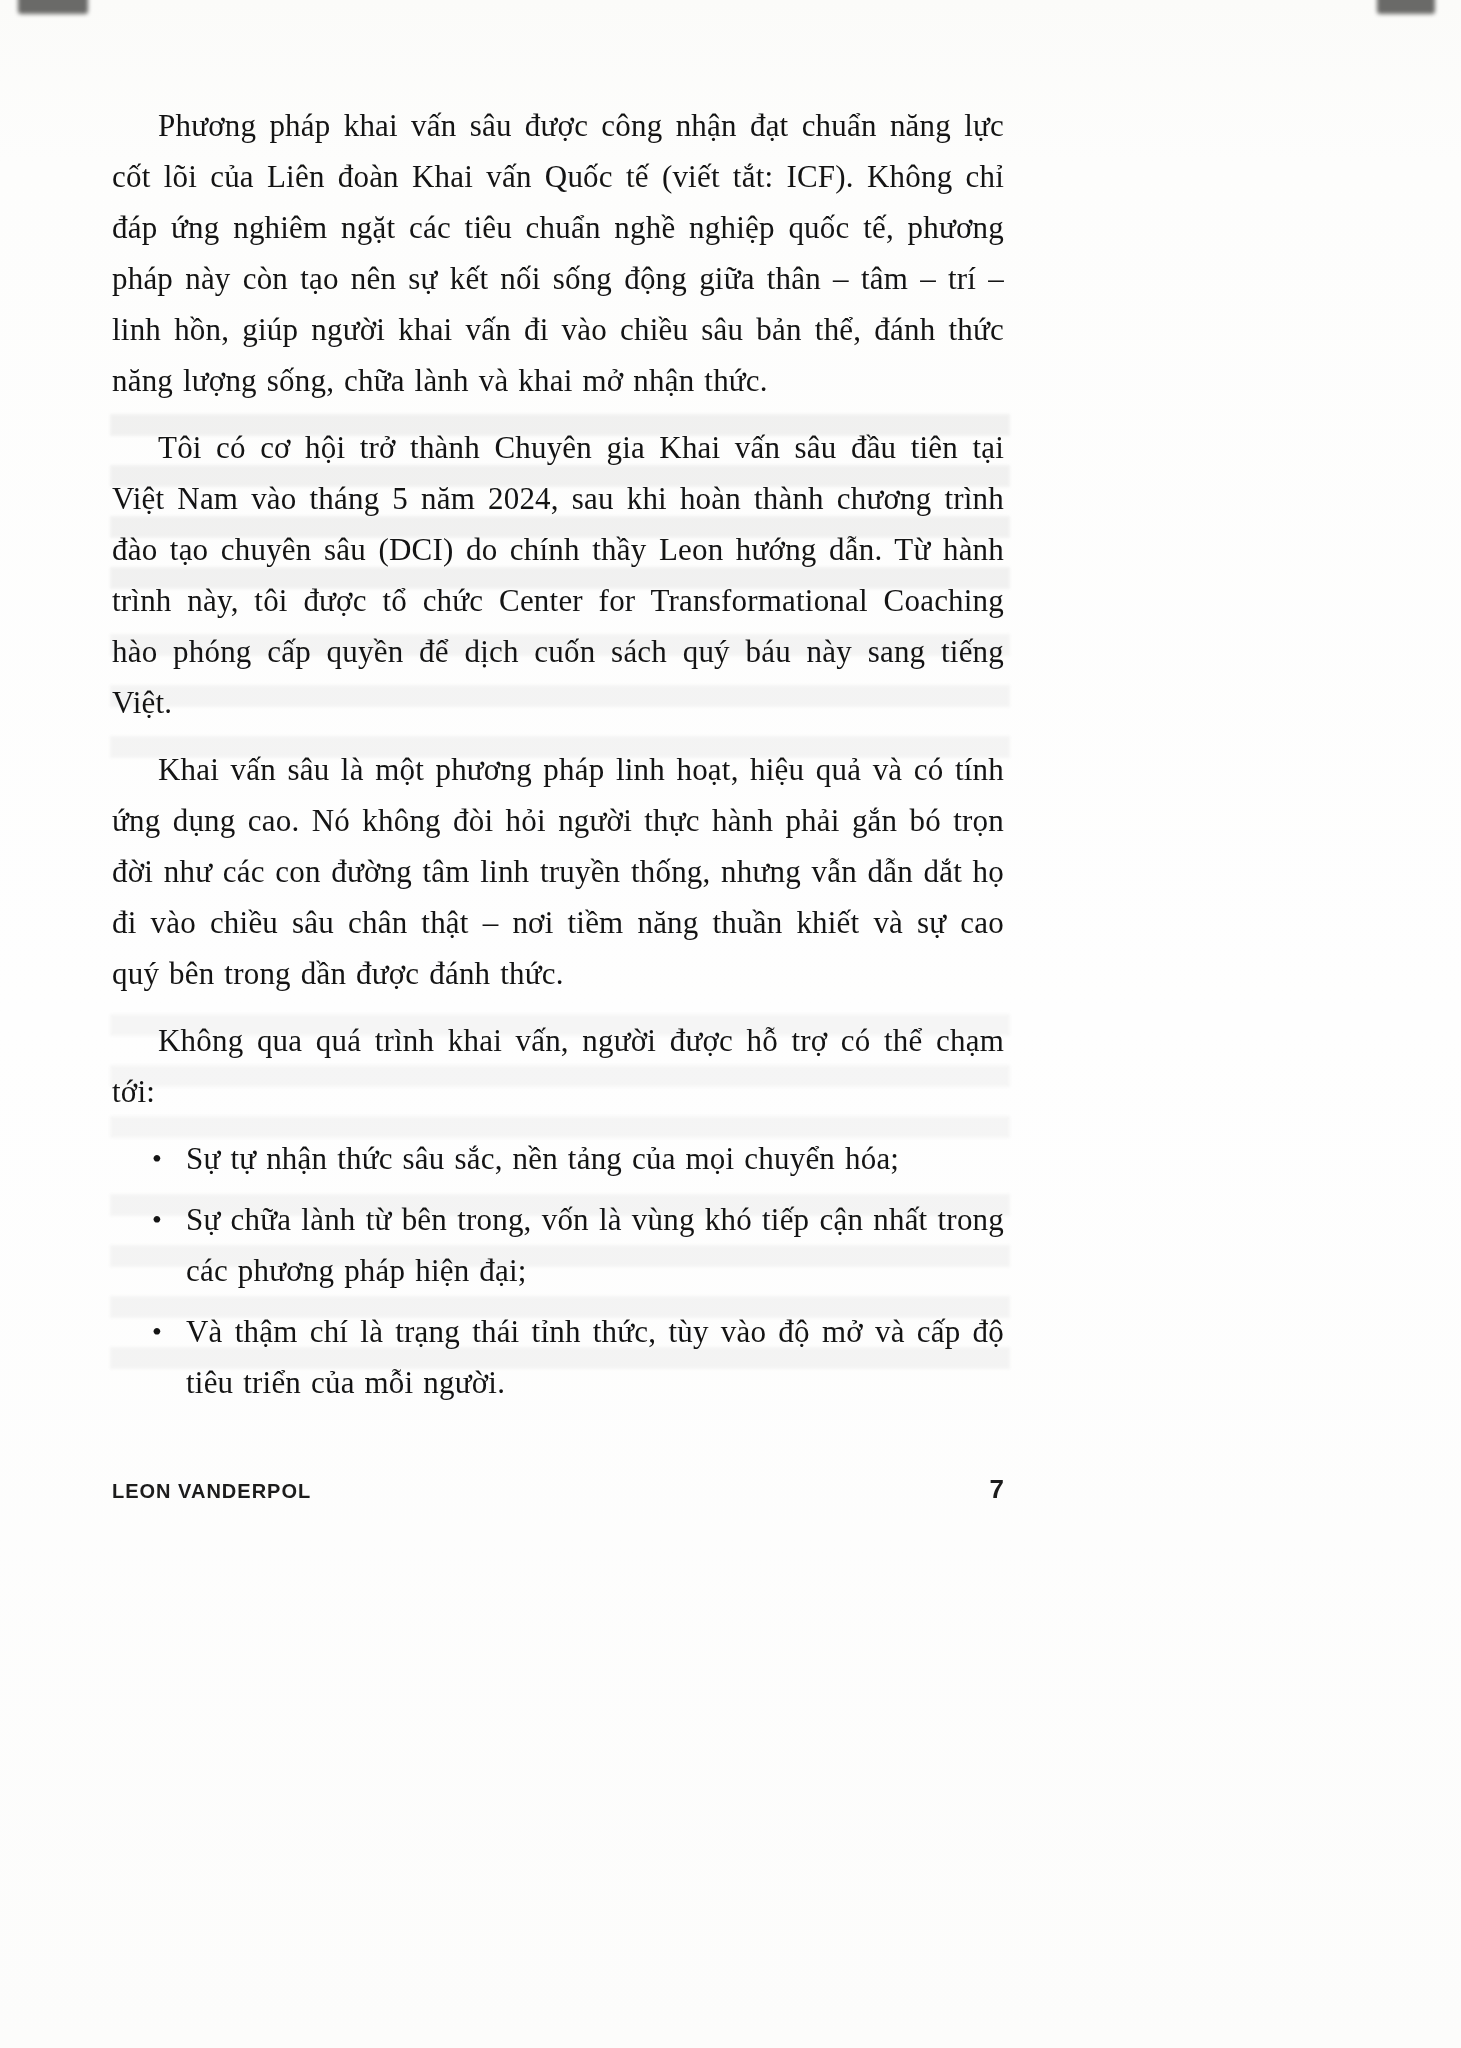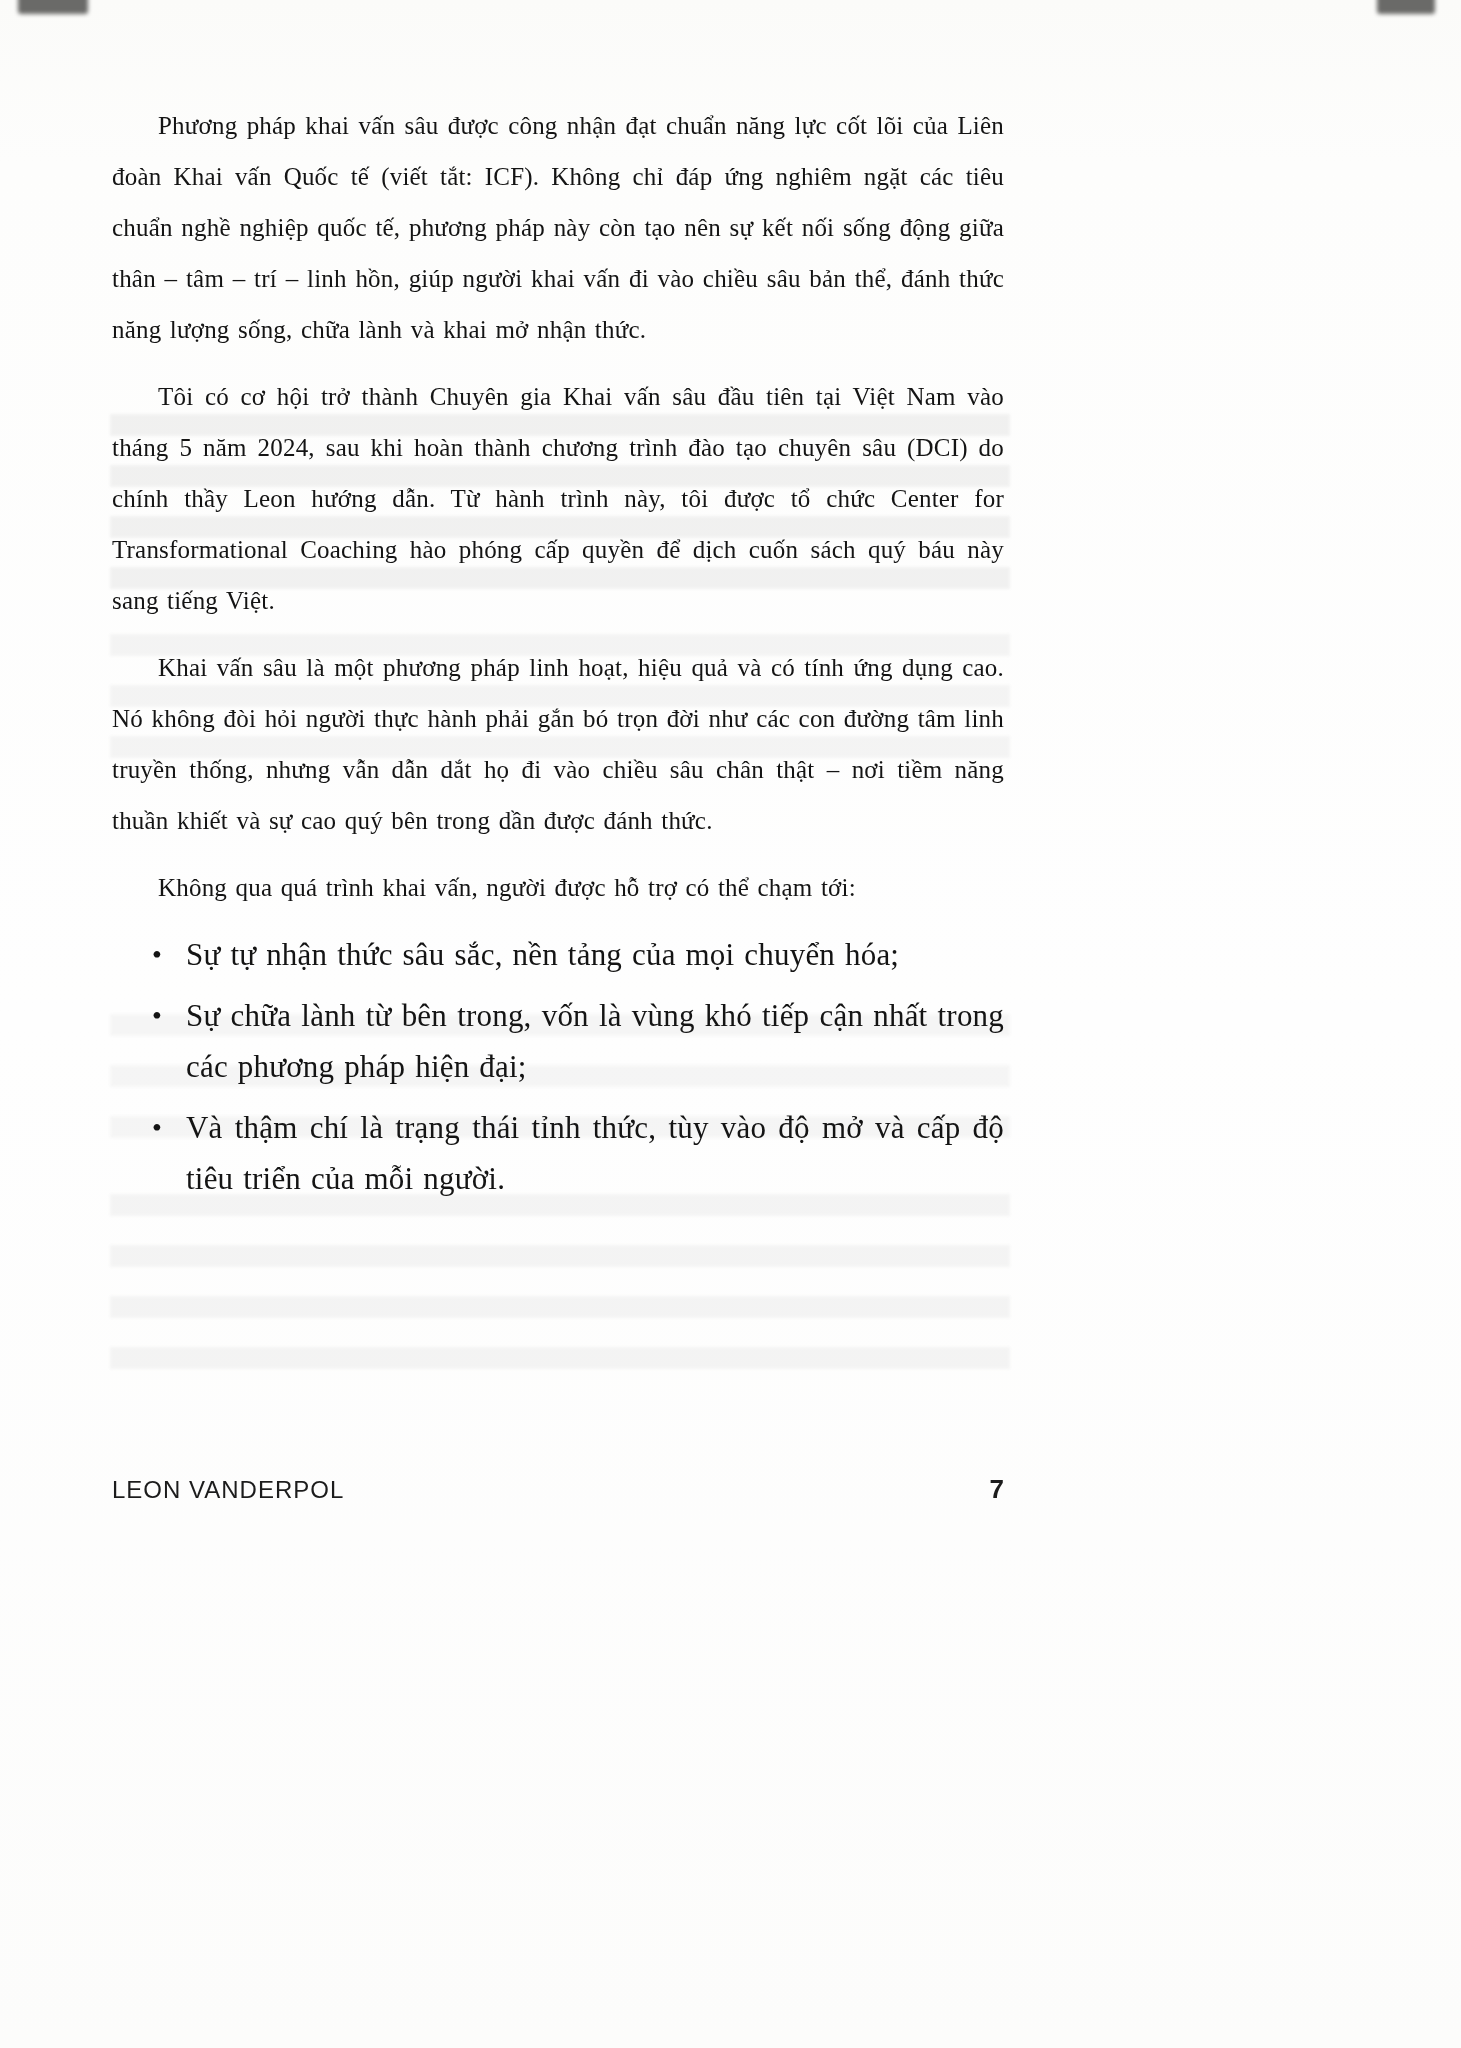--- a/index.html
+++ b/index.html
@@ -52,21 +52,21 @@
 
   .text-block {
     position: absolute;
     left: 112px;
     top: 100px;
     width: 892px;
   }
 
   .text-block p {
     margin: 0 0 16px 0;
-    font-size: 25px;
+    font-size: 31px;
     line-height: 51px;
     text-align: justify;
     text-indent: 46px;
     letter-spacing: 0.2px;
     word-spacing: 2px;
   }
 
   .bullet-list {
     margin: 14px 0 0 0;
     padding: 0;
@@ -93,22 +93,22 @@
     position: absolute;
     left: 112px;
     top: 1474px;
     width: 892px;
     display: flex;
     justify-content: space-between;
     align-items: baseline;
   }
   .footer .author {
     font-family: "Liberation Sans", "DejaVu Sans", sans-serif;
-    font-weight: 400;
-    font-size: 24px;
+    font-weight: 700;
+    font-size: 20px;
     letter-spacing: 1px;
     color: #1c1c1c;
   }
   .footer .pagenum {
     font-family: "Liberation Sans", "DejaVu Sans", sans-serif;
     font-weight: 700;
     font-size: 26px;
     color: #1c1c1c;
   }
 </style>

